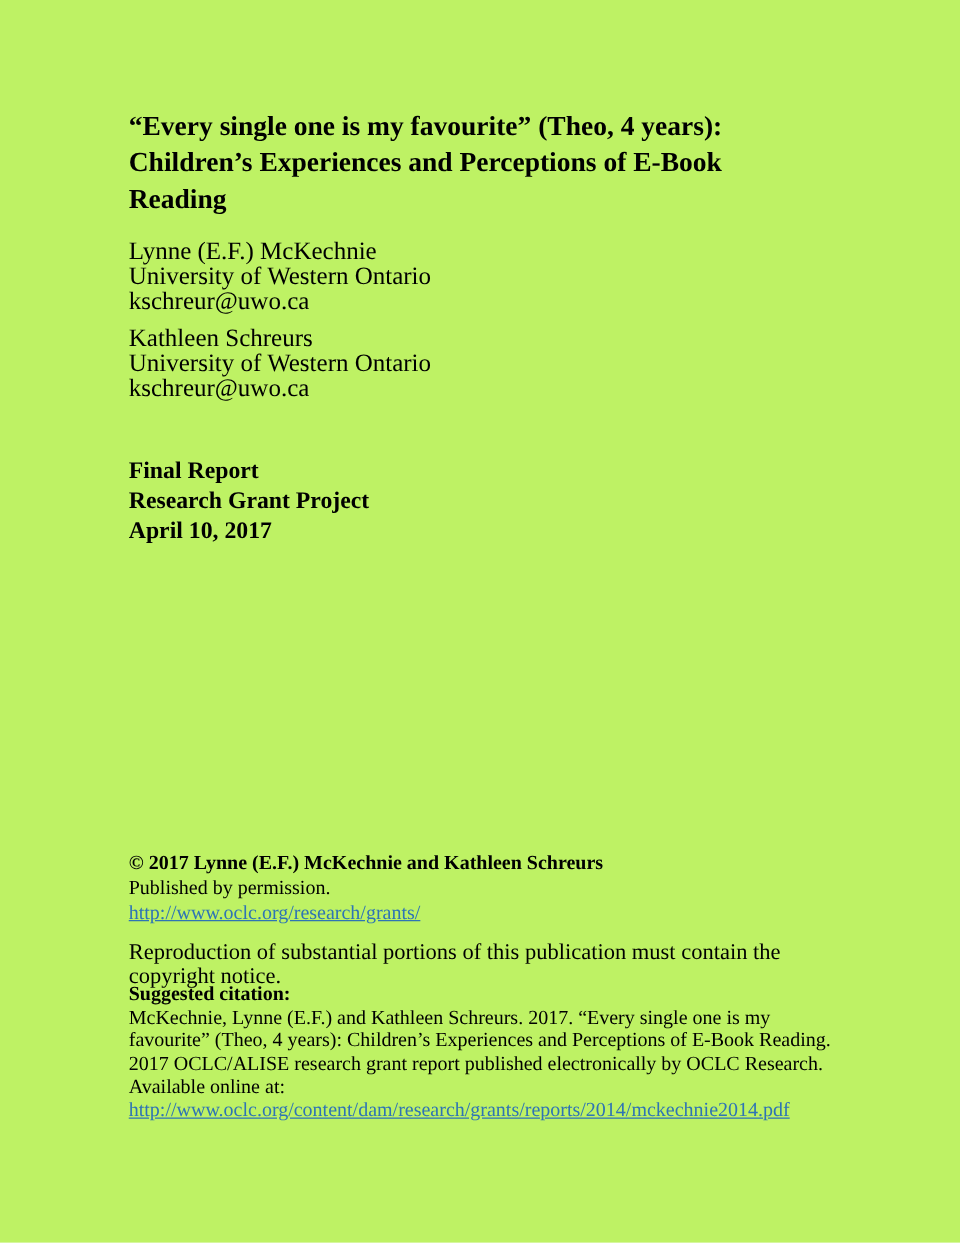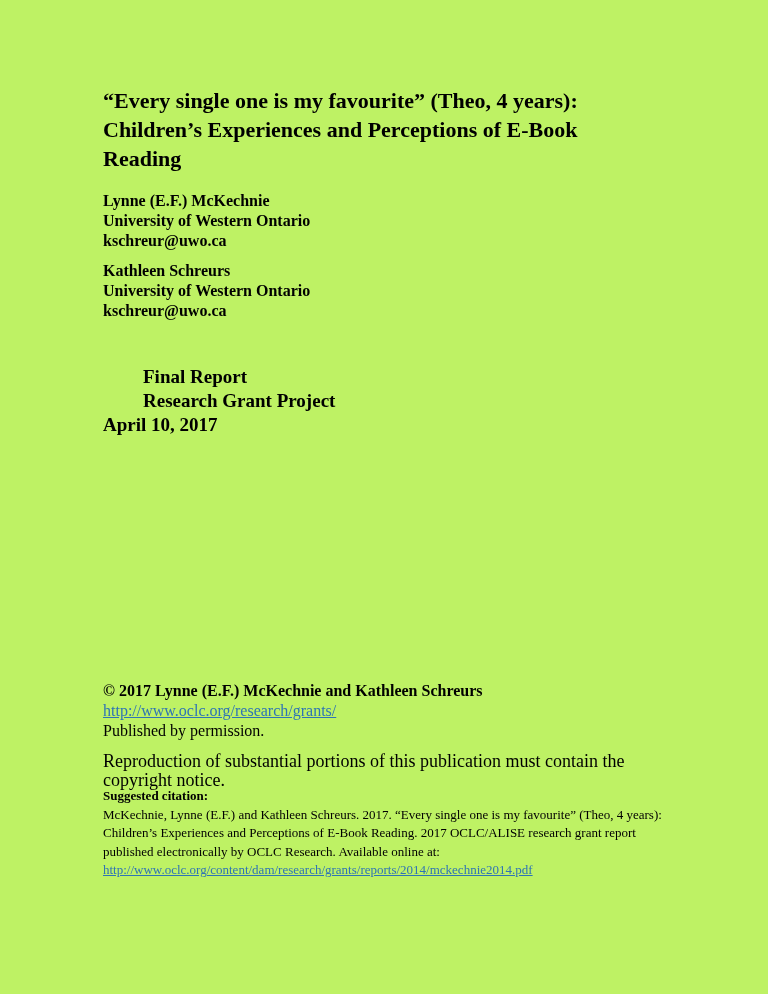--- a/index.html
+++ b/index.html
@@ -25,51 +25,51 @@
   }
   .line { display: block; }
 
   .title-block {
     top: 86px;
     font-size: 22px;
     line-height: 29px;
     font-weight: bold;
   }
   .author-block {
-    font-size: 16px;
+    font-size: 20px;
     line-height: 20px;
-    font-weight: bold;
+    font-weight: normal;
   }
   .author-1 { top: 191px; }
   .author-2 { top: 261px; }
 
   .report-block {
     top: 365px;
     font-size: 19px;
     line-height: 24px;
   }
-  .report-block .bold-line { font-weight: bold; margin-left: 40px; }
+  .report-block .bold-line { font-weight: bold; }
   .report-block .date-line { font-weight: bold; }
 
   .copyright-block {
     top: 681px;
     font-size: 16px;
     line-height: 20px;
   }
   .copyright-block .notice-line { font-weight: bold; }
 
   .reproduction-block {
     top: 752px;
     font-size: 18px;
     line-height: 19px;
   }
 
   .citation-block {
     top: 787px;
-    font-size: 13px;
+    font-size: 16px;
     line-height: 18.5px;
   }
   .citation-block .label-line { font-weight: bold; }
 
   .link {
     color: #2e74b5;
     text-decoration: underline;
     cursor: pointer;
   }
 </style>
@@ -97,22 +97,22 @@
   </div>
 
   <div class="block report-block">
     <span class="line bold-line">Final Report</span>
     <span class="line bold-line">Research Grant Project</span>
     <span class="line date-line">April 10, 2017</span>
   </div>
 
   <div class="block copyright-block">
     <span class="line notice-line">© 2017 Lynne (E.F.) McKechnie and Kathleen Schreurs</span>
+    <span class="line">Published by permission.</span>
     <span class="line"><a class="link">http://www.oclc.org/research/grants/</a></span>
-    <span class="line">Published by permission.</span>
   </div>
 
   <div class="block reproduction-block">
     <span class="line">Reproduction of substantial portions of this publication must contain the copyright notice.</span>
   </div>
 
   <div class="block citation-block">
     <span class="line label-line">Suggested citation:</span>
     <p><span>McKechnie, Lynne (E.F.) and Kathleen Schreurs. 2017. “Every single one is my favourite” (Theo, 4 years): Children’s Experiences and Perceptions of E-Book Reading. 2017 OCLC/ALISE research grant report published electronically by OCLC Research. Available online at: </span><a class="link">http://www.oclc.org/content/dam/research/grants/reports/2014/mckechnie2014.pdf</a></p>
   </div>

